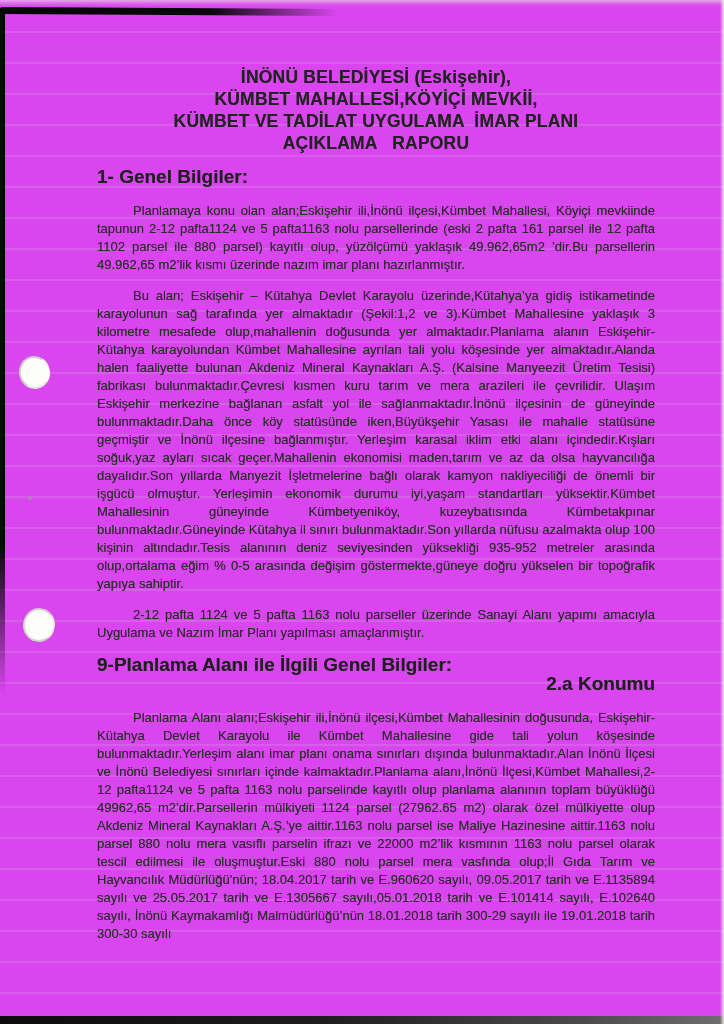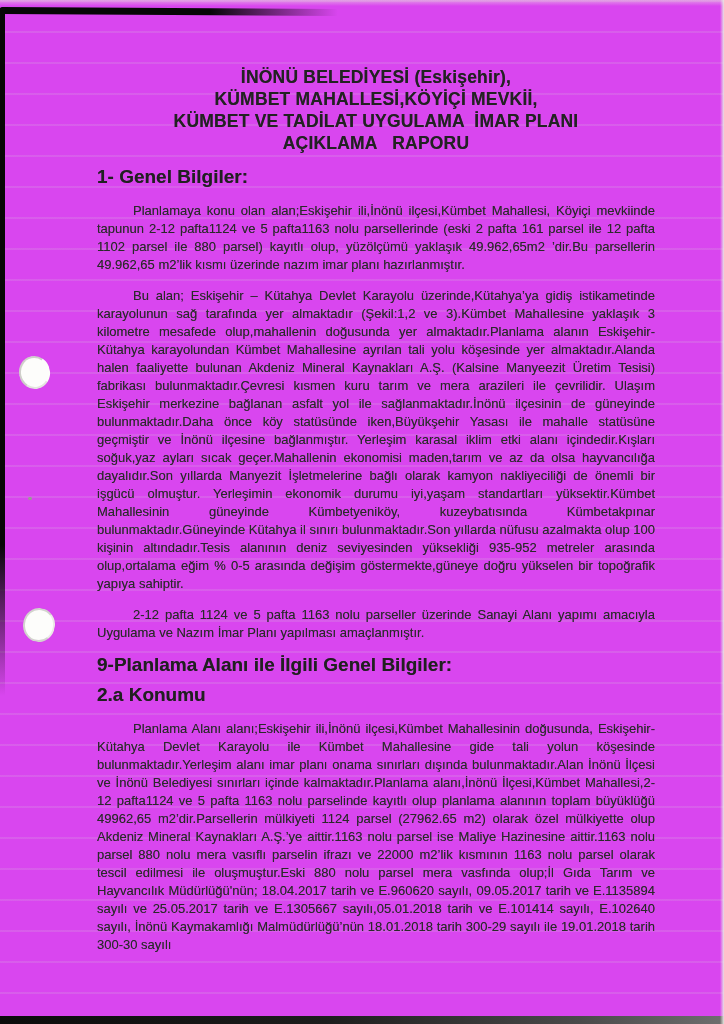--- a/index.html
+++ b/index.html
@@ -63,21 +63,21 @@
   .title{ text-align:center; margin:0 0 12px 0; }
   .title-line{
     font-weight:bold;font-size:17.5px;line-height:22px;
     letter-spacing:0.2px;white-space:pre-wrap;color:#222;
     text-shadow:0 0 0.4px rgba(34,34,34,0.55);
   }
   .h{
     font-weight:bold;font-size:19px;line-height:18px;color:#202020;
     margin:14px 0 0 0;text-shadow:0 0 0.4px rgba(32,32,32,0.5);
   }
-  .h.h-sub{margin-top:12px;}
+  .h.h-sub{margin-top:1px;text-align:right;}
   p.body{
     margin:13px 0 0 0;
     font-size:13px;line-height:18px;
     text-align:justify;text-indent:36px;
     color:#2a2a2a;
     text-shadow:0 0 0.35px rgba(42,42,42,0.5);
   }
   p.body.gap-lg{margin-top:16px;}
 </style>
 </head>

